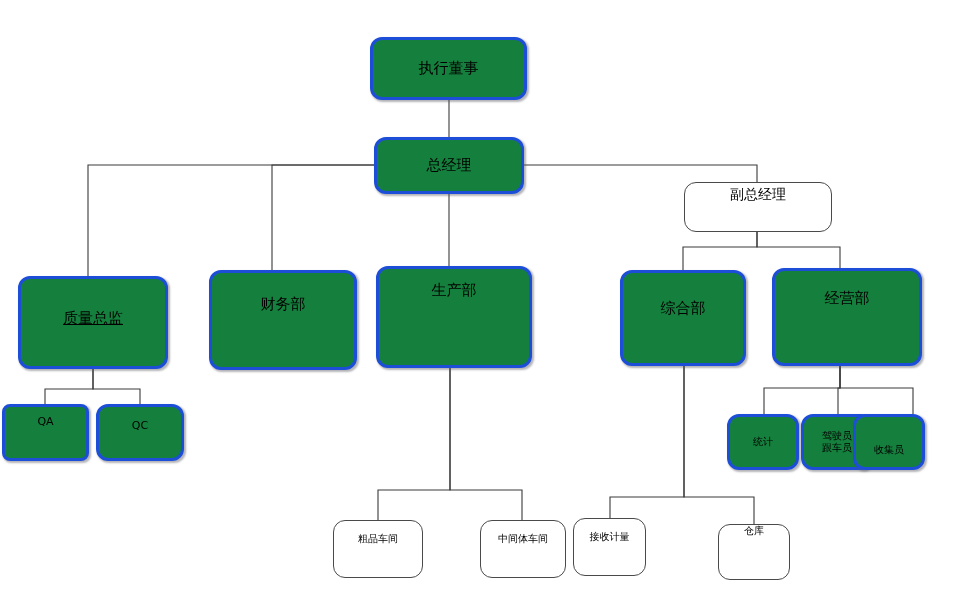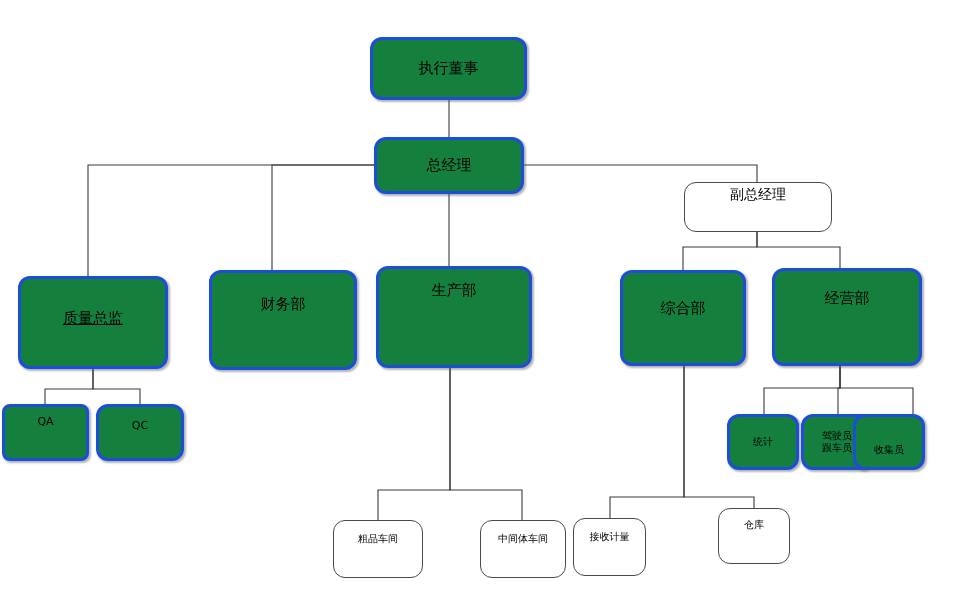--- a/index.html
+++ b/index.html
@@ -92,14 +92,14 @@
     <div class="node size-lg align-upper" style="left: 765px; top: 268px; width: 150px; height: 98px; padding-top: 18px; margin-left: 7px;"><span class="label">经营部</span></div>
     <div class="node size-sm align-upper" style="left: 2px; top: 404px; width: 87px; height: 57px; padding-top: 8px; border-radius: 8px;"><span class="label">QA</span></div>
     <div class="node size-sm align-upper" style="left: 96px; top: 404px; width: 88px; height: 57px; padding-top: 12px;"><span class="label">QC</span></div>
     <div class="node size-xs align-center" style="left: 727px; top: 414px; width: 72px; height: 56px; padding-top: 0px;"><span class="label">统计</span></div>
     <div class="node size-xs align-center" style="left: 801px; top: 414px; width: 72px; height: 56px; padding-top: 0px;"><span class="label">驾驶员
 跟车员</span></div>
     <div class="node size-xs align-center" style="left: 853px; top: 414px; width: 72px; height: 56px; padding-top: 16px;"><span class="label">收集员</span></div>
     <div class="node size-xs plain align-upper" style="left: 333px; top: 520px; width: 90px; height: 58px; padding-top: 12px;"><span class="label">粗品车间</span></div>
     <div class="node size-xs plain align-upper" style="left: 480px; top: 520px; width: 86px; height: 58px; padding-top: 12px;"><span class="label">中间体车间</span></div>
     <div class="node size-xs plain align-upper" style="left: 573px; top: 518px; width: 73px; height: 58px; padding-top: 12px;"><span class="label">接收计量</span></div>
-    <div class="node size-xs plain align-upper" style="left: 718px; top: 508px; width: 72px; height: 56px; padding-top: 10px;"><span class="label">仓库</span></div>
+    <div class="node size-xs plain align-upper" style="left: 718px; top: 524px; width: 72px; height: 56px; "><span class="label">仓库</span></div>
   </div>
 
 </body></html>

